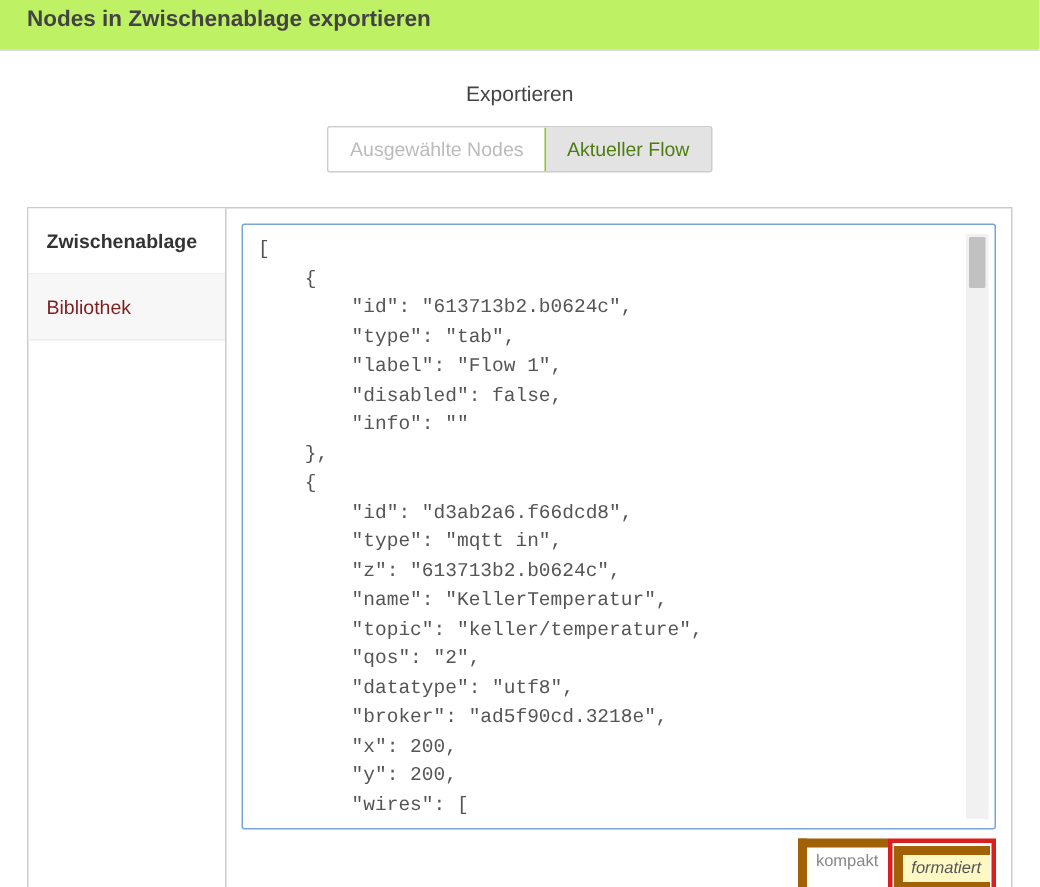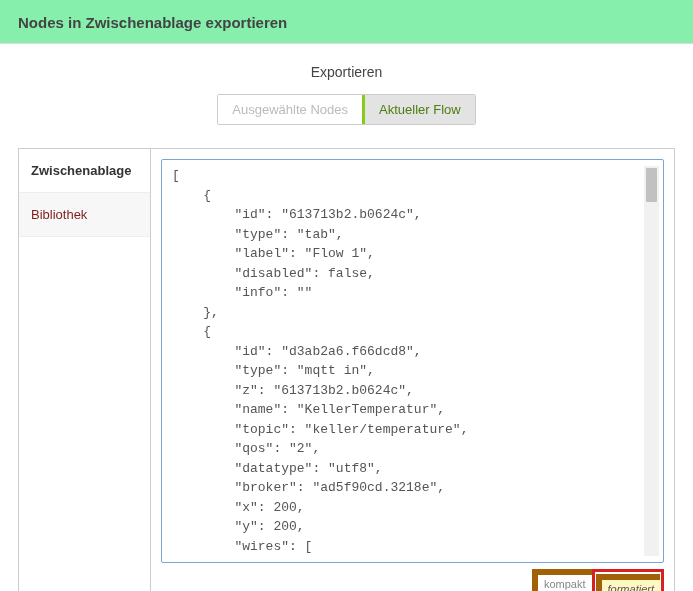--- a/index.html
+++ b/index.html
@@ -4,23 +4,23 @@
 <style>
   * { box-sizing: border-box; margin: 0; padding: 0; }
   body {
     font-family: -apple-system, BlinkMacSystemFont, "Segoe UI", Helvetica, Arial, sans-serif;
     font-size: 13px;
     color: #555;
     background: #fff;
     width: 693px;
   }
   .dialog-header {
-    padding: 14px 18px 12px;
+    padding: 4px 18px 12px;
     border-bottom: 1px solid #ddd;
-    background: #86efac;
+    background: #bef264;
   }
   .dialog-header h1 {
     font-size: 15px;
     font-weight: 700;
     color: #444;
   }
   .content {
     padding: 20px 18px 12px;
   }
   .export-row {
@@ -38,21 +38,21 @@
     display: flex;
     border: 1px solid #ccc;
     border-radius: 2px;
     overflow: hidden;
   }
   .tab {
     padding: 7px 14px;
     font-size: 13px;
     color: #888;
     background: #fff;
-    border-right: 3px solid #84cc16;
+    border-right: 1px solid #84cc16;
     cursor: pointer;
   }
   .tab:last-child { border-right: none; }
   .tab.disabled { color: #bbb; }
   .tab.active {
     background: #e3e3e3;
     color: #4d7c0f;
     font-weight: 500;
   }
   .main-panel {

